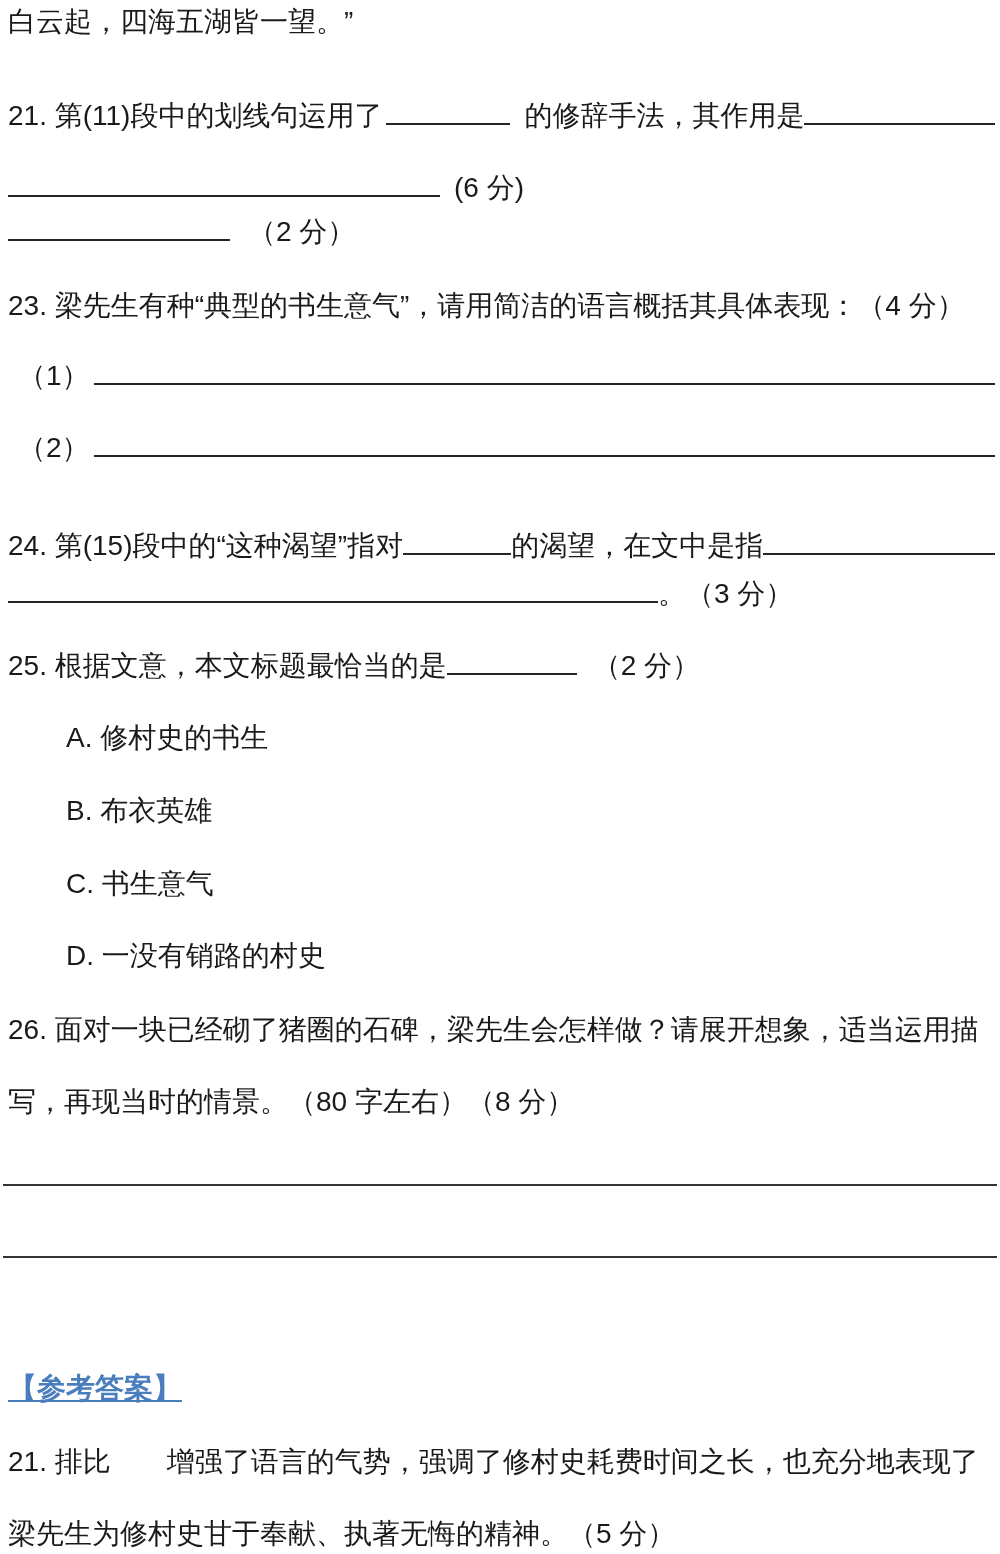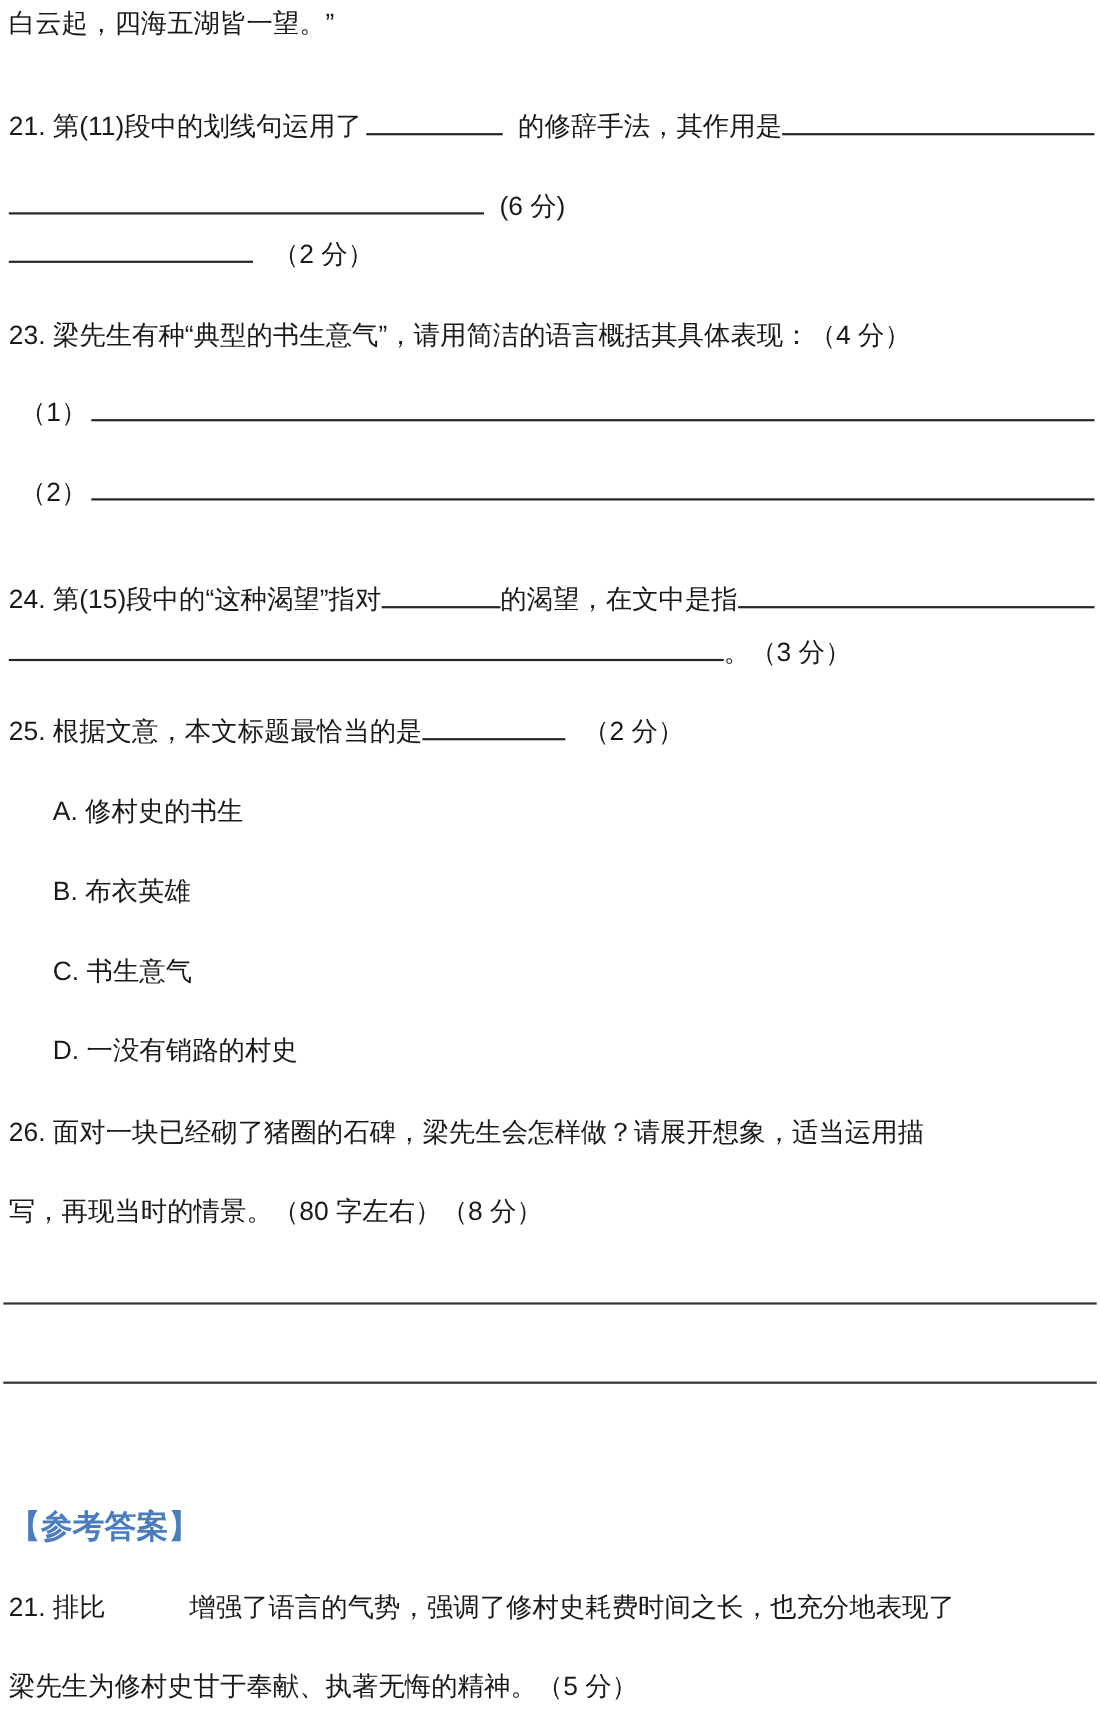--- a/index.html
+++ b/index.html
@@ -4,37 +4,37 @@
 <style>
   html,body{margin:0;padding:0;background:#ffffff;}
   body{
     width:1000px;height:1554px;position:relative;overflow:hidden;
     font-family:"Liberation Sans","DejaVu Sans",sans-serif;
     color:#1a1a1a;
   }
   .row{
     position:absolute;left:8px;right:5px;
     display:flex;align-items:baseline;
-    font-size:24px;line-height:40px;white-space:nowrap;
+    font-size:28px;line-height:40px;white-space:nowrap;
   }
   .row span{flex:0 0 auto;}
   .bl{
     flex:0 0 auto;height:0;
     border-bottom:2px solid #262626;
     margin-bottom:-5px;
   }
   .bl.grow{flex:1 1 auto;}
-  .indent{left:48px;}
+  .indent{left:66px;}
   .hline{
     position:absolute;left:3px;right:3px;height:0;
     border-top:2px solid #333333;
   }
-  .ans-header{font-weight:bold;font-size:29px;}
+  .ans-header{font-weight:bold;font-size:29px;text-decoration:underline;}
   .ml4{margin-left:4px;} .ml14{margin-left:14px;margin-top:28px;} .ml16{margin-left:16px;}
-  .ml18{margin-left:18px;} .ml56{margin-left:76px;}
+  .ml18{margin-left:18px;} .ml56{margin-left:56px;}
 </style>
 </head>
 <body style="color: rgb(26, 26, 26);">
 
 <div class="row" style="top:2px">
   <span>白云起，四海五湖皆一望。”</span>
 </div>
 
 <div class="row" style="top:68px">
   <span>21. 第(11)段中的划线句运用了</span>

